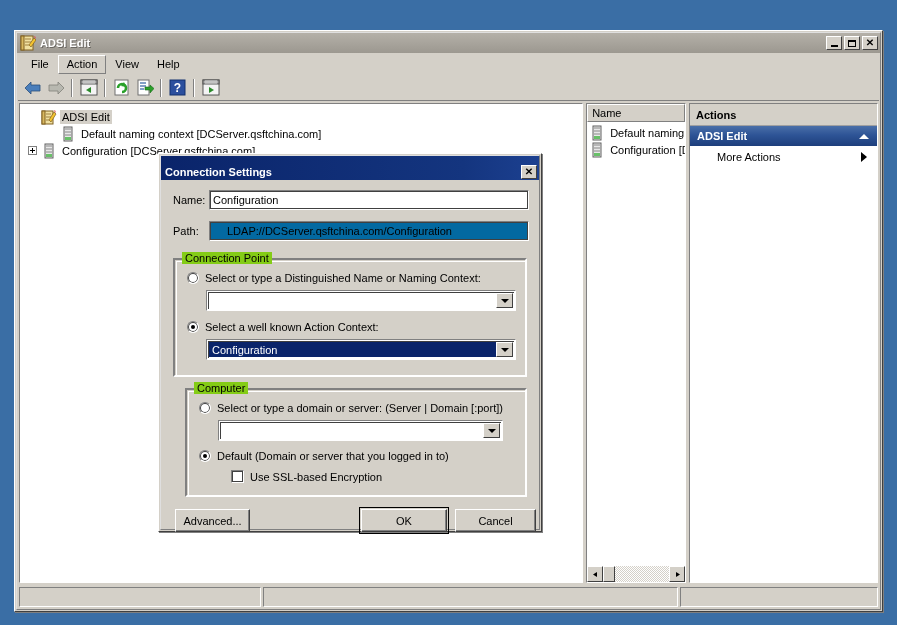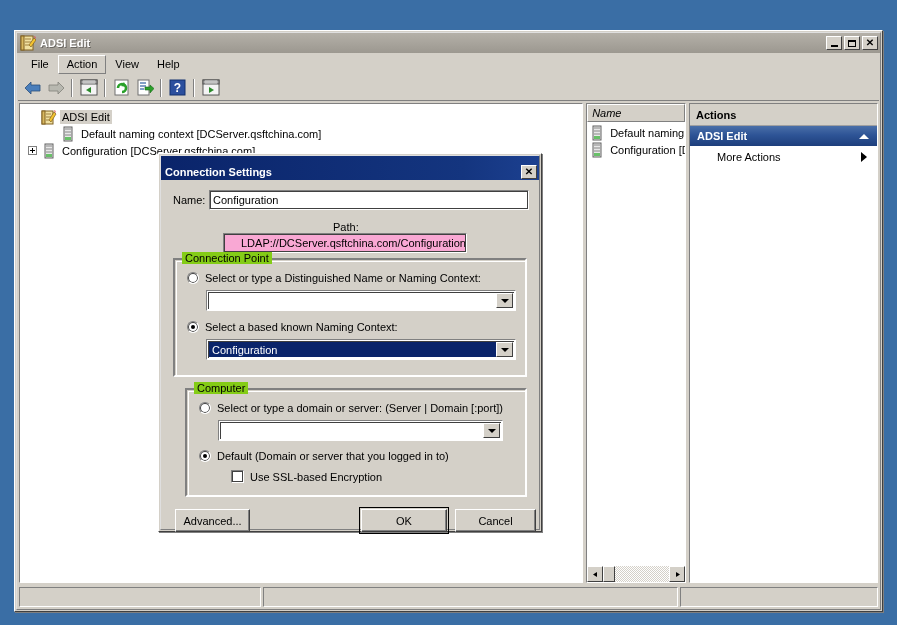--- a/index.html
+++ b/index.html
@@ -209,21 +209,20 @@
     display: flex; align-items: center;
     padding-left: 4px;
     font-size: 11px;
     border-top: 1px solid #ffffff;
     border-left: 1px solid #ffffff;
     border-right: 1px solid #808080;
     border-bottom: 1px solid #808080;
     background: #d4d0c8;
     cursor: default;
     flex: 1 1 auto;
-    font-style: italic;
   }
   .list-body { padding: 2px 0 0 2px; }
   .list-row {
     display: flex; align-items: center;
     height: 17px; white-space: nowrap; cursor: default;
   }
   .list-label { font-size: 11px; line-height: 14px; padding-left: 2px; }
 
   .hscroll {
     position: absolute; left: 0; right: 0; bottom: 0;
@@ -375,21 +374,21 @@
     border-left: 1px solid #808080;
     border-right: 1px solid #ffffff;
     border-bottom: 1px solid #ffffff;
     outline: 1px solid #404040;
     outline-offset: -2px;
     display: flex; align-items: center;
     padding-left: 3px;
     font-size: 11px;
     overflow: hidden; white-space: nowrap;
   }
-  .textbox.readonly { background: #f9a8d4; padding-left: 17px; }
+  .textbox.readonly { background: #0369a1; padding-left: 17px; }
 
   .groupbox {
     position: absolute;
     border: 1px solid #ffffff;
     border-top-color: #808080;
     border-left-color: #808080;
     box-shadow: 1px 1px 0 #ffffff inset;
   }
   .groupbox-frame {
     position: absolute; inset: 0;
@@ -752,21 +751,21 @@
     </span>
   </div>
 
   <div class="dlg-body">
 
     <div class="field-row" style="position:absolute; left:0; top:14px; right:10px;">
       <span class="field-label">Name:</span>
       <span class="textbox" style="flex:1 1 auto;">Configuration</span>
     </div>
 
-    <div class="field-row" style="position:absolute; left:0; top:45px; right:10px;flex-direction:column;">
+    <div class="field-row" style="position:absolute; left:0; top:45px; right:10px;">
       <span class="field-label">Path:</span>
       <span class="textbox readonly" style="flex:1 1 auto;">LDAP://DCServer.qsftchina.com/Configuration</span>
     </div>
 
     <div class="groupbox" style="left:12px; top:82px; right:12px; height:119px;">
       <span class="groupbox-frame"></span>
       <span class="group-legend">Connection Point</span>
 
       <div class="radio-row" style="position:absolute; left:13px; top:13px;">
         <span class="radio"></span>
@@ -774,21 +773,21 @@
       </div>
       <div class="combo" style="position:absolute; left:32px; top:31px; right:10px;">
         <span class="combo-text"></span>
         <span class="combo-arrow">
             <i class="arrow-down"></i>
           </span>
       </div>
 
       <div class="radio-row" style="position:absolute; left:13px; top:62px;">
         <span class="radio checked"></span>
-        <span class="radio-label">Select a based known Naming Context:</span>
+        <span class="radio-label">Select a well known Action Context:</span>
       </div>
       <div class="combo" style="position:absolute; left:32px; top:80px; right:10px;">
         <span class="combo-text selected">Configuration</span>
         <span class="combo-arrow">
             <i class="arrow-down"></i>
           </span>
       </div>
     </div>
 
     <div class="groupbox" style="left:24px; top:212px; right:12px; height:109px;">

